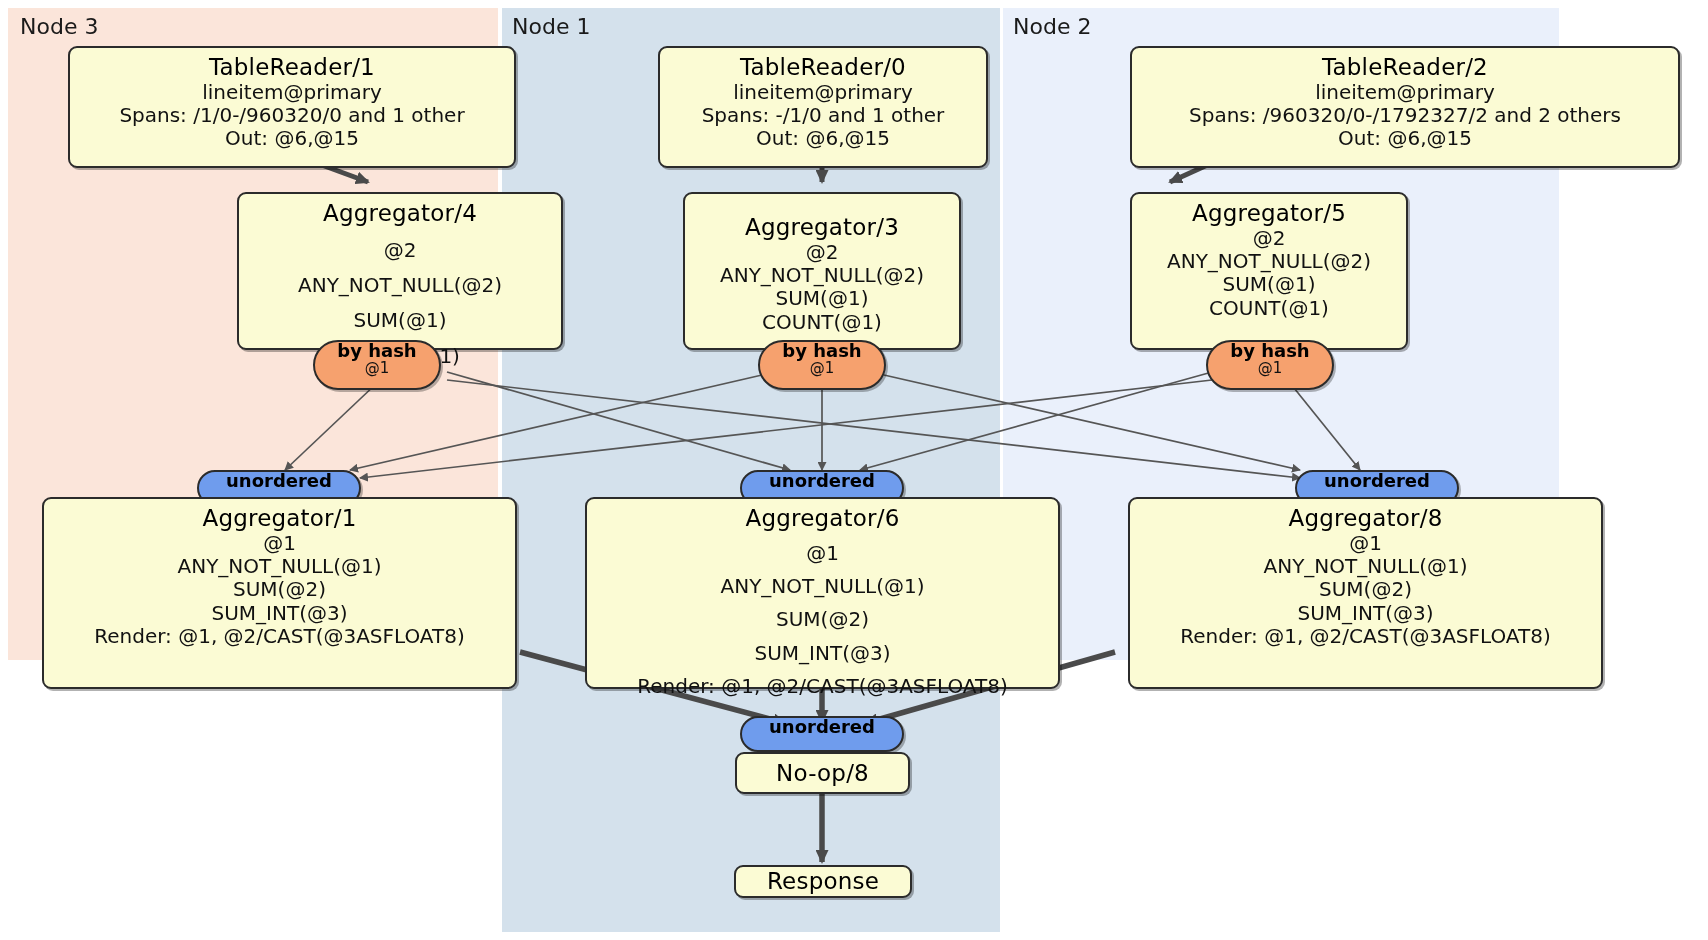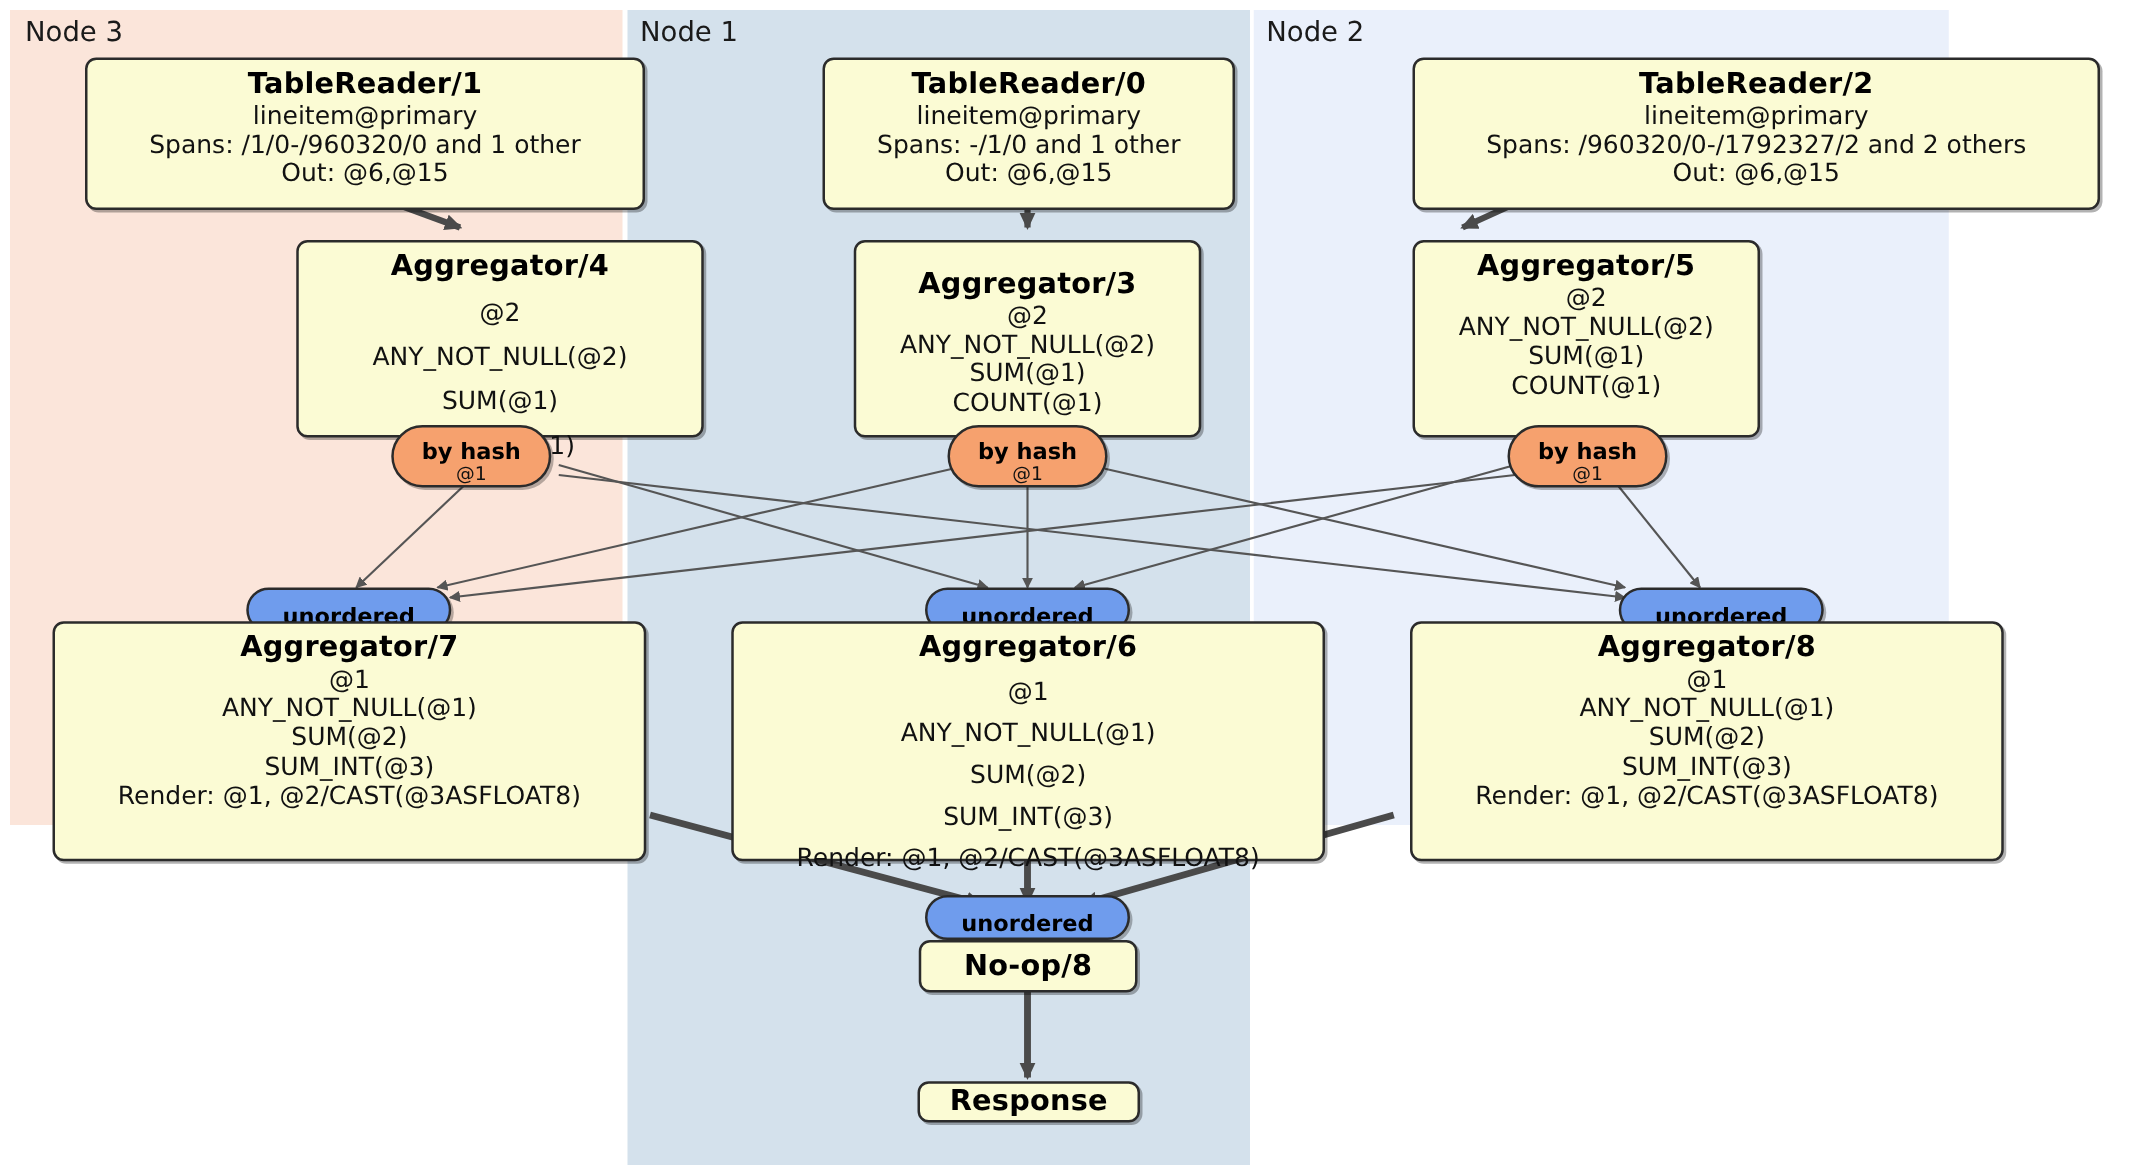--- a/index.html
+++ b/index.html
@@ -7,26 +7,26 @@
          font-family:"DejaVu Sans","Liberation Sans",sans-serif;background:#ffffff;}
 
   .node-panel{position:absolute;box-sizing:border-box;}
   .node-label{position:absolute;font-size:22px;color:#1a1a1a;white-space:nowrap;}
 
   .box{position:absolute;box-sizing:border-box;background:#fbfbd4;
        border:2px solid #2b2b2b;border-radius:9px;text-align:center;
        box-shadow:2px 2px 0 rgba(0,0,0,0.30);
        display:flex;flex-direction:column;justify-content:flex-start;
        align-items:center;padding-top:6px;}
-  .box .title{font-size:23px;font-weight:bold;color:#000;line-height:1.16;letter-spacing:.2px;}
+  .box .title{font-size:23px;font-weight:normal;color:#000;line-height:1.16;letter-spacing:.2px;}
   .box .line{font-size:20px;color:#111;line-height:1.17;white-space:nowrap;}
 
   .pill{position:absolute;box-sizing:border-box;border:2px solid #2b2b2b;
         border-radius:999px;text-align:center;display:flex;flex-direction:column;
-        justify-content:flex-end;align-items:center;
+        justify-content:flex-start;align-items:center;
         box-shadow:2px 2px 0 rgba(0,0,0,0.28);}
   .pill .plabel{font-size:18px;font-weight:bold;color:#000;line-height:1.05;}
   .pill .psub{font-size:15px;color:#111;line-height:1.05;}
   .pill.hash{background:#f6a16e;}
   .pill.unord{background:#6f9ced;}
 
   svg.edges{position:absolute;left:0;top:0;width:1708px;height:940px;
             pointer-events:none;}
 </style>
 </head>
@@ -137,21 +137,21 @@
     <div class="plabel">unordered</div>
   </div>
   <div class="pill unord" style="left:740px;top:470px;width:164px;height:36px;">
     <div class="plabel">unordered</div>
   </div>
   <div class="pill unord" style="left:1295px;top:470px;width:164px;height:36px;">
     <div class="plabel">unordered</div>
   </div>
 
   <div class="box" style="left:42px;top:497px;width:475px;height:192px;">
-    <div class="title">Aggregator/7</div>
+    <div class="title">Aggregator/1</div>
     <div class="line">@1</div>
     <div class="line">ANY_NOT_NULL(@1)</div>
     <div class="line">SUM(@2)</div>
     <div class="line">SUM_INT(@3)</div>
     <div class="line">Render: @1, @2/CAST(@3ASFLOAT8)</div>
   </div>
 
   <div class="box" style="left:585px;top:497px;width:475px;height:192px;gap:10px;">
     <div class="title">Aggregator/6</div>
     <div class="line">@1</div>

